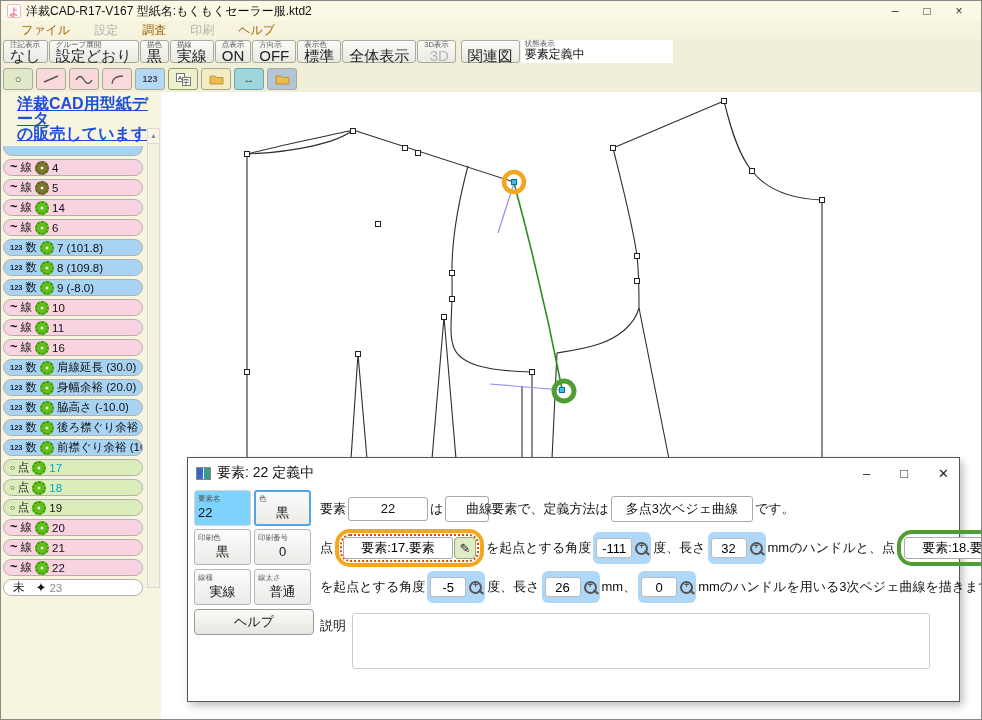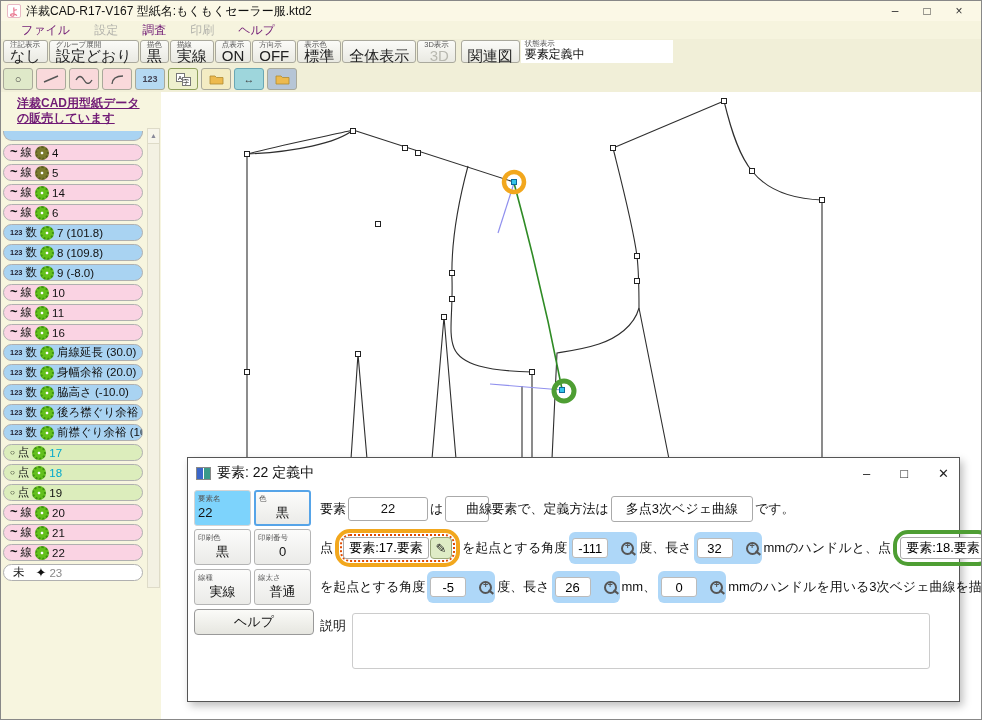--- a/index.html
+++ b/index.html
@@ -8,21 +8,21 @@
 
   
   .titlebar{height:20px;background:#fbf8e6;display:flex;align-items:center;padding:0 6px;font-size:12px;color:#111;}
   .appicon{width:14px;height:14px;border-radius:2px;background:#fff;color:#e8708a;font-weight:bold;font-size:10px;line-height:14px;text-align:center;margin-right:5px;border:1px solid #e8b9c4;box-sizing:border-box;}
   .titletext{flex:1;}
   .wctl{display:flex;gap:0;}
   .wbtn{width:32px;text-align:center;font-size:12px;color:#333;cursor:default;line-height:20px;}
 
   
   .menubar{height:18px;background:#f6f4de;display:flex;align-items:center;padding-left:8px;gap:0;font-size:12px;}
-  .mitem{padding:0 12px;color:#701a75;}
+  .mitem{padding:0 12px;color:#a16207;}
   .mitem[data-enabled="false"]{color:#b3b3ac;}
 
   
   .tb1{height:26px;background:#f1efd8;display:flex;align-items:flex-start;padding:1px 0 0 2px;}
   .rep{display:contents;}
   .tbtn{display:flex;flex-direction:column;align-items:stretch;background:linear-gradient(#fbfbf8,#e9e9e2);border:1px solid #aaa99d;border-radius:3px;margin-right:1px;padding:0 6px;height:23px;box-sizing:border-box;font-family:inherit;}
   .tbtn .cap{font-size:7.5px;line-height:8px;color:#555;text-align:left;white-space:nowrap;height:8px;}
   .tbtn .val{font-size:15px;line-height:13px;color:#222;text-align:right;white-space:nowrap;}
   .tb1 .rep .tbtn:nth-of-type(10){margin-left:4px;}
   .tbtn[data-disabled="true"] .val{color:#b8b8b0;}
@@ -38,21 +38,21 @@
   .ibtn.c{background:#9ed6dc;border-color:#6aa7b4;} .ibtn.gb{background:#b6c5d6;}
   .ibtn .tglyph{font-size:11px;color:#444;line-height:1;}
   .num-glyph{font-size:9px;font-weight:bold;color:#445;}
   .abox{position:relative;width:15px;height:13px;}
   .abox span{position:absolute;width:9px;height:9px;border:1px solid #777;background:#fff;font-size:6px;line-height:9px;text-align:center;box-sizing:border-box;}
   .abox .a1{left:0;top:0;} .abox .a2{right:0;bottom:0;}
 
   
   .main{display:flex;height:630px;}
   .sidebar{position:relative;width:160px;background:#f7f5df;flex:none;box-sizing:border-box;}
-  .adlink{padding:4px 0 0 16px;font-size:12px;line-height:15px;color:#701a75;text-decoration:underline;font-weight:bold;display:block;}
+  .adlink{padding:4px 0 0 16px;font-size:16px;line-height:15px;color:#1d4ed8;text-decoration:underline;font-weight:bold;display:block;}
   .list{margin-top:5px;}
   .pill{display:flex;align-items:center;gap:3px;width:140px;height:17px;margin:3px 0 0 2px;border:1px solid #b0b0b0;border-radius:9px;padding:0 4px 0 6px;box-sizing:border-box;font-size:11.5px;color:#111;white-space:nowrap;overflow:hidden;}
   .pill[data-color="pink"]{background:#fad3e3;}
   .pill[data-color="blue"]{background:#a9d3f2;}
   .pill[data-color="green"]{background:#dcedbc;}
   .pill[data-color="white"]{background:#ffffff;}
   .pill.partial{height:10px;border-radius:0 0 9px 9px;border-top:none;background:#a9d3f2;margin-top:0;}
   .pfx{flex:none;}
   [data-kind="line"] .pfx{font-weight:bold;font-size:13px;margin-top:-3px;}
   [data-kind="num"] .pfx{font-weight:bold;font-size:7.5px;color:#223;}
@@ -85,23 +85,23 @@
   .pbox.plain .pv{text-align:left;}
   .pbox.focus{border:2px solid #56a4e8;}
   .vbox{border:1px solid #aaa;border-radius:3px;background:#fff;text-align:center;font-size:13px;padding:3px 2px;font-family:inherit;color:#111;box-sizing:border-box;}
   input.vbox{height:24px;}
   .w80{width:80px;} .w44{width:44px;min-width:44px;padding-left:20px;} .w140{width:142px;}
   .ring{display:flex;align-items:center;border-radius:15px;padding:1px;}
   .ring.orange{border:4px solid #F2A71D;}
   .ring.green{border:4px solid #4E9E33;}
   .dotted{display:flex;align-items:center;border:2px dotted #e04a00;border-radius:10px;padding:1px;gap:1px;}
   .ring.green .refwrap{display:flex;align-items:center;gap:1px;padding:2px;}
-  .refinput{width:86px;height:22px;border:1px solid #aaa;border-radius:3px;text-align:center;font-size:13px;font-family:inherit;box-sizing:border-box;}
+  .refinput{width:110px;height:22px;border:1px solid #aaa;border-radius:3px;text-align:center;font-size:13px;font-family:inherit;box-sizing:border-box;}
   .pencil{width:22px;height:22px;background:#dfecc6;border:1px solid #9aa87a;border-radius:4px;display:flex;align-items:center;justify-content:center;font-size:13px;color:#222;padding:0;}
-  .numgrp{display:flex;align-items:center;gap:13px;background:#aed7f8;border-radius:6px;padding:6px 3px;}
+  .numgrp{display:flex;align-items:center;gap:3px;background:#aed7f8;border-radius:6px;padding:6px 3px;}
   .numin{width:36px;height:20px;border:1px solid #bbb;border-radius:3px;text-align:center;font-size:13px;font-family:inherit;box-sizing:border-box;}
   .mag{position:relative;width:13px;height:13px;border:2px solid #555;border-radius:50%;box-sizing:border-box;flex:none;}
   .mag::before{content:"+";position:absolute;left:0;top:-3px;width:9px;text-align:center;font-size:9px;font-weight:bold;color:#555;}
   .mag::after{content:"";position:absolute;width:6px;height:2px;background:#555;right:-4px;bottom:-1px;transform:rotate(38deg);}
   .dbtn{width:120px;height:26px;background:linear-gradient(#fbfbf8,#e6e6e0);border:1px solid #999;border-radius:4px;font-size:13px;color:#111;font-family:inherit;margin-bottom:4px;}
   .btncol{display:flex;flex-direction:column;align-self:start;padding-top:2px;}
   .descrow{align-items:flex-start;padding-top:6px;}
   .desclabel{font-size:13px;margin:4px 4px 0 0;}
   .descarea{width:572px;height:50px;border:1px solid #ccc;border-radius:3px;resize:none;font-family:inherit;}
 </style>

